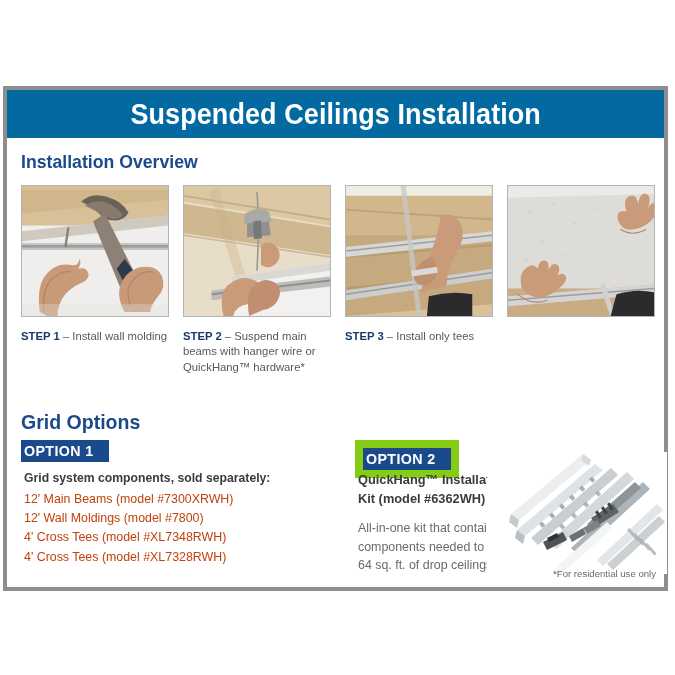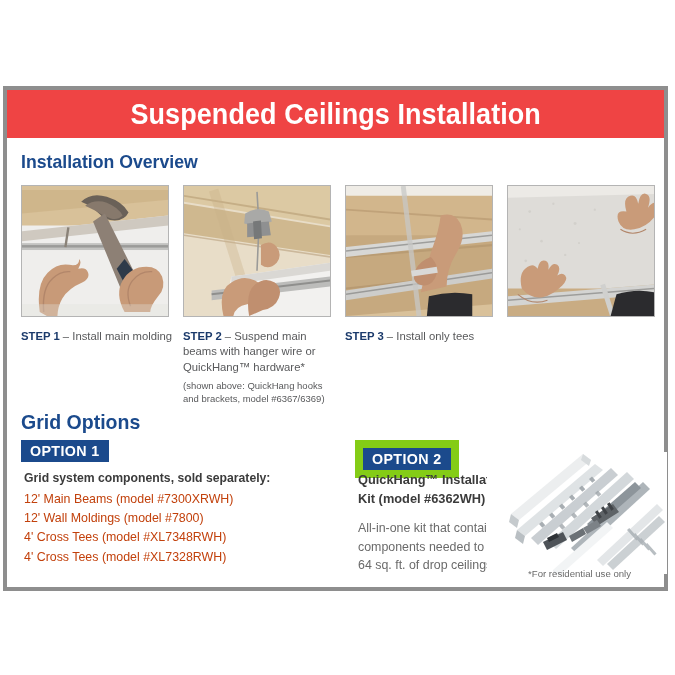--- a/index.html
+++ b/index.html
@@ -6,21 +6,21 @@
   body{width:675px;height:675px;overflow:hidden;
        font-family:"Liberation Sans","DejaVu Sans",sans-serif;
        -webkit-font-smoothing:antialiased;}
 
   
   #poster{position:absolute;left:3px;top:86px;width:665px;height:505px;
           background:#ffffff;border:4px solid #8e8e8e;box-sizing:border-box;}
 
   
   #titlebar{position:absolute;left:0;top:0;width:100%;height:48px;
-            background:#ef4444;display:flex;align-items:center;justify-content:center;}
+            background:#0369a1;display:flex;align-items:center;justify-content:center;}
   #titlebar .t{color:#ffffff;font-size:29px;font-weight:bold;letter-spacing:.1px;
                transform:scaleX(.93);transform-origin:center;white-space:nowrap;}
 
   
   .sec-head{position:absolute;color:#1b4a8c;font-size:19px;font-weight:bold;
             transform:scaleX(.93);transform-origin:left center;white-space:nowrap;}
   #h-overview{left:14px;top:61px;}
   #h-grid{left:14px;top:320px;font-size:21px;}
 
   
@@ -38,37 +38,37 @@
   .cap b{color:#1b3a6b;font-weight:bold;}
   #cap1{left:14px;top:239px;}
   #cap2{left:176px;top:239px;}
   #cap3{left:338px;top:239px;width:160px;}
   #cap4{left:500px;top:239px;}
   .subnote{display:block;margin-top:5px;font-size:9.5px;line-height:1.35;color:#58595b;}
 
   
   .badge{position:absolute;background:#1b4a8c;color:#fff;font-weight:bold;
          font-size:15.5px;letter-spacing:.4px;display:flex;align-items:center;
-         justify-content:center;transform-origin:left center;}
+         transform-origin:left center;}
   #badge1{left:14px;top:350px;width:88px;height:22px;}
   #badge2{left:348px;top:350px;width:88px;height:22px;
           border:8px solid #84cc16;box-sizing:content-box;outline:2px solid #ffffff;}
   .badge span{transform:scaleX(.92);white-space:nowrap;}
 
   
   #opt1{position:absolute;left:17px;top:381px;width:300px;}
   #opt1 .lead{font-size:12.6px;font-weight:bold;color:#3b3b3b;margin-bottom:5px;
               transform:scaleX(.97);transform-origin:left;}
   #opt1 .li{font-size:12.4px;color:#c2410c;line-height:1.55;white-space:nowrap;}
 
   
   #opt2{position:absolute;left:351px;top:381px;width:172px;}
   #opt2 .kit{font-size:12.8px;font-weight:bold;color:#3b3b3b;line-height:1.45;}
   #opt2 .desc{margin-top:11px;font-size:12.4px;color:#6a6a6a;line-height:1.5;}
-  #footnote{position:absolute;left:424px;top:478px;width:200px;text-align:right;
+  #footnote{position:absolute;left:449px;top:478px;width:200px;text-align:right;
             font-size:9.6px;color:#6a6a6a;}
 
   
   #product{position:absolute;left:480px;top:362px;width:180px;height:122px;}
   #product svg{display:block;width:100%;height:100%;}
 </style>
 </head>
 <body>
 
 <div id="poster">
@@ -183,26 +183,25 @@
         <path d="M10 110 q14 12 30 6" fill="none" stroke="#b2866a" stroke-width="1.2"></path>
 
         <path d="M120 26 q-4 -14 4 -16 q6 -2 8 8 q2 -12 8 -10 q6 2 2 14 q6 -8 10 -3 q3 5 -4 13 q-8 10 -20 12 q-12 2 -16 -8 q-4 -12 8 -10 Z" fill="#c99b79"></path>
         <path d="M114 44 q12 8 26 0" fill="none" stroke="#b2866a" stroke-width="1.2"></path>
         <path d="M110 110 q20 -6 38 -2 V132 H104 Z" fill="#2b2b2e"></path>
       </svg>
     </div>
   </div>
 
   <div class="cap" id="cap1">
-    <b>STEP 1</b><span> – </span><span>Install main molding</span>
+    <b>STEP 1</b><span> – </span><span>Install wall molding</span>
   </div>
 
   <div class="cap" id="cap2">
     <b>STEP 2</b><span> – </span><span>Suspend main beams with hanger wire or QuickHang™ hardware*</span>
-    <span class="subnote">(shown above: QuickHang hooks and brackets, model #6367/6369)</span>
   </div>
 
   <div class="cap" id="cap3">
     <b>STEP 3</b><span> – </span><span>Install only tees</span>
   </div>
 
 
   <div class="sec-head" id="h-grid">Grid Options</div>
 
   <div class="badge" id="badge1">

